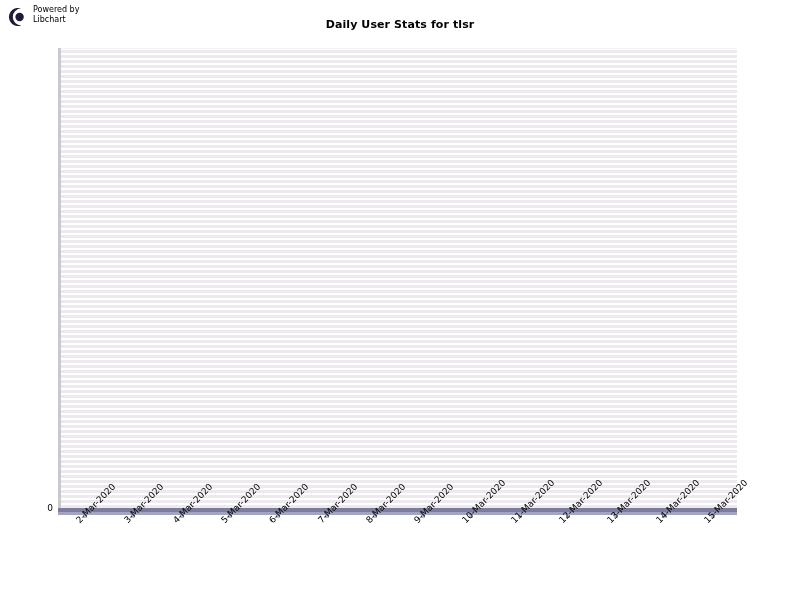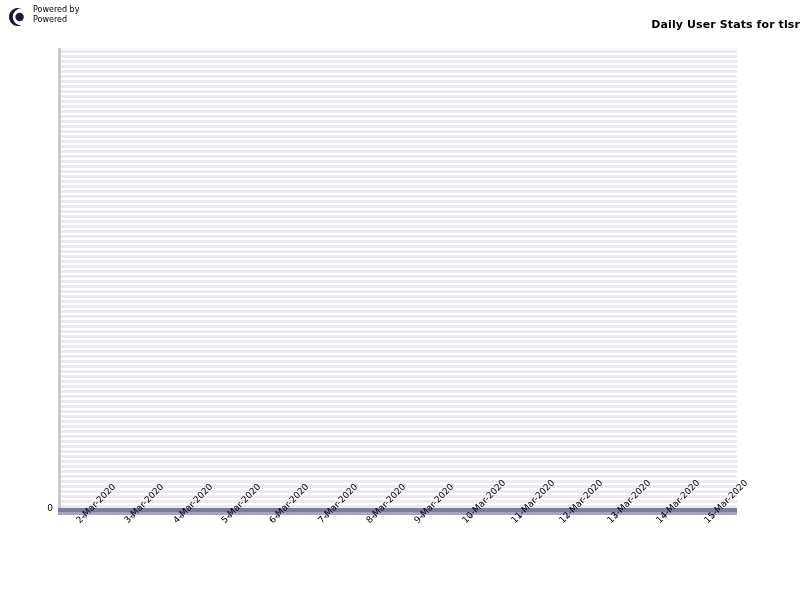--- a/index.html
+++ b/index.html
@@ -51,21 +51,21 @@
   #brand-text div {
     white-space: nowrap;
   }
 
   
   #chart-title {
     position: absolute;
     left: 0;
     top: 18px;
     width: 800px;
-    text-align: right;
+    text-align: center;
     font-size: 11px;
     font-weight: bold;
     color: #000000;
     letter-spacing: 0.1px;
   }
 
   
   #plot-area {
     position: absolute;
     left: 61px;
@@ -191,21 +191,21 @@
 
   <div id="branding">
     <span id="brand-logo">
       <svg width="22" height="22" viewBox="0 0 22 22" aria-hidden="true">
         <path d="M15.2 2.6 A9 9 0 1 0 15.2 19.4 A6.9 6.9 0 1 1 15.2 2.6 Z" fill="#1b1b3a"></path>
         <circle cx="13.6" cy="11" r="4.2" fill="#1b1b3a"></circle>
       </svg>
     </span>
     <div id="brand-text">
       <div>Powered by</div>
-      <div>Powered</div>
+      <div>Libchart</div>
     </div>
   </div>
 
   <div id="chart-title">Daily User Stats for tlsr</div>
 
   <div id="plot-area"></div>
   <div id="plot-top-edge"></div>
   <div id="plot-left-border"></div>
 
   <div id="series-layer">

